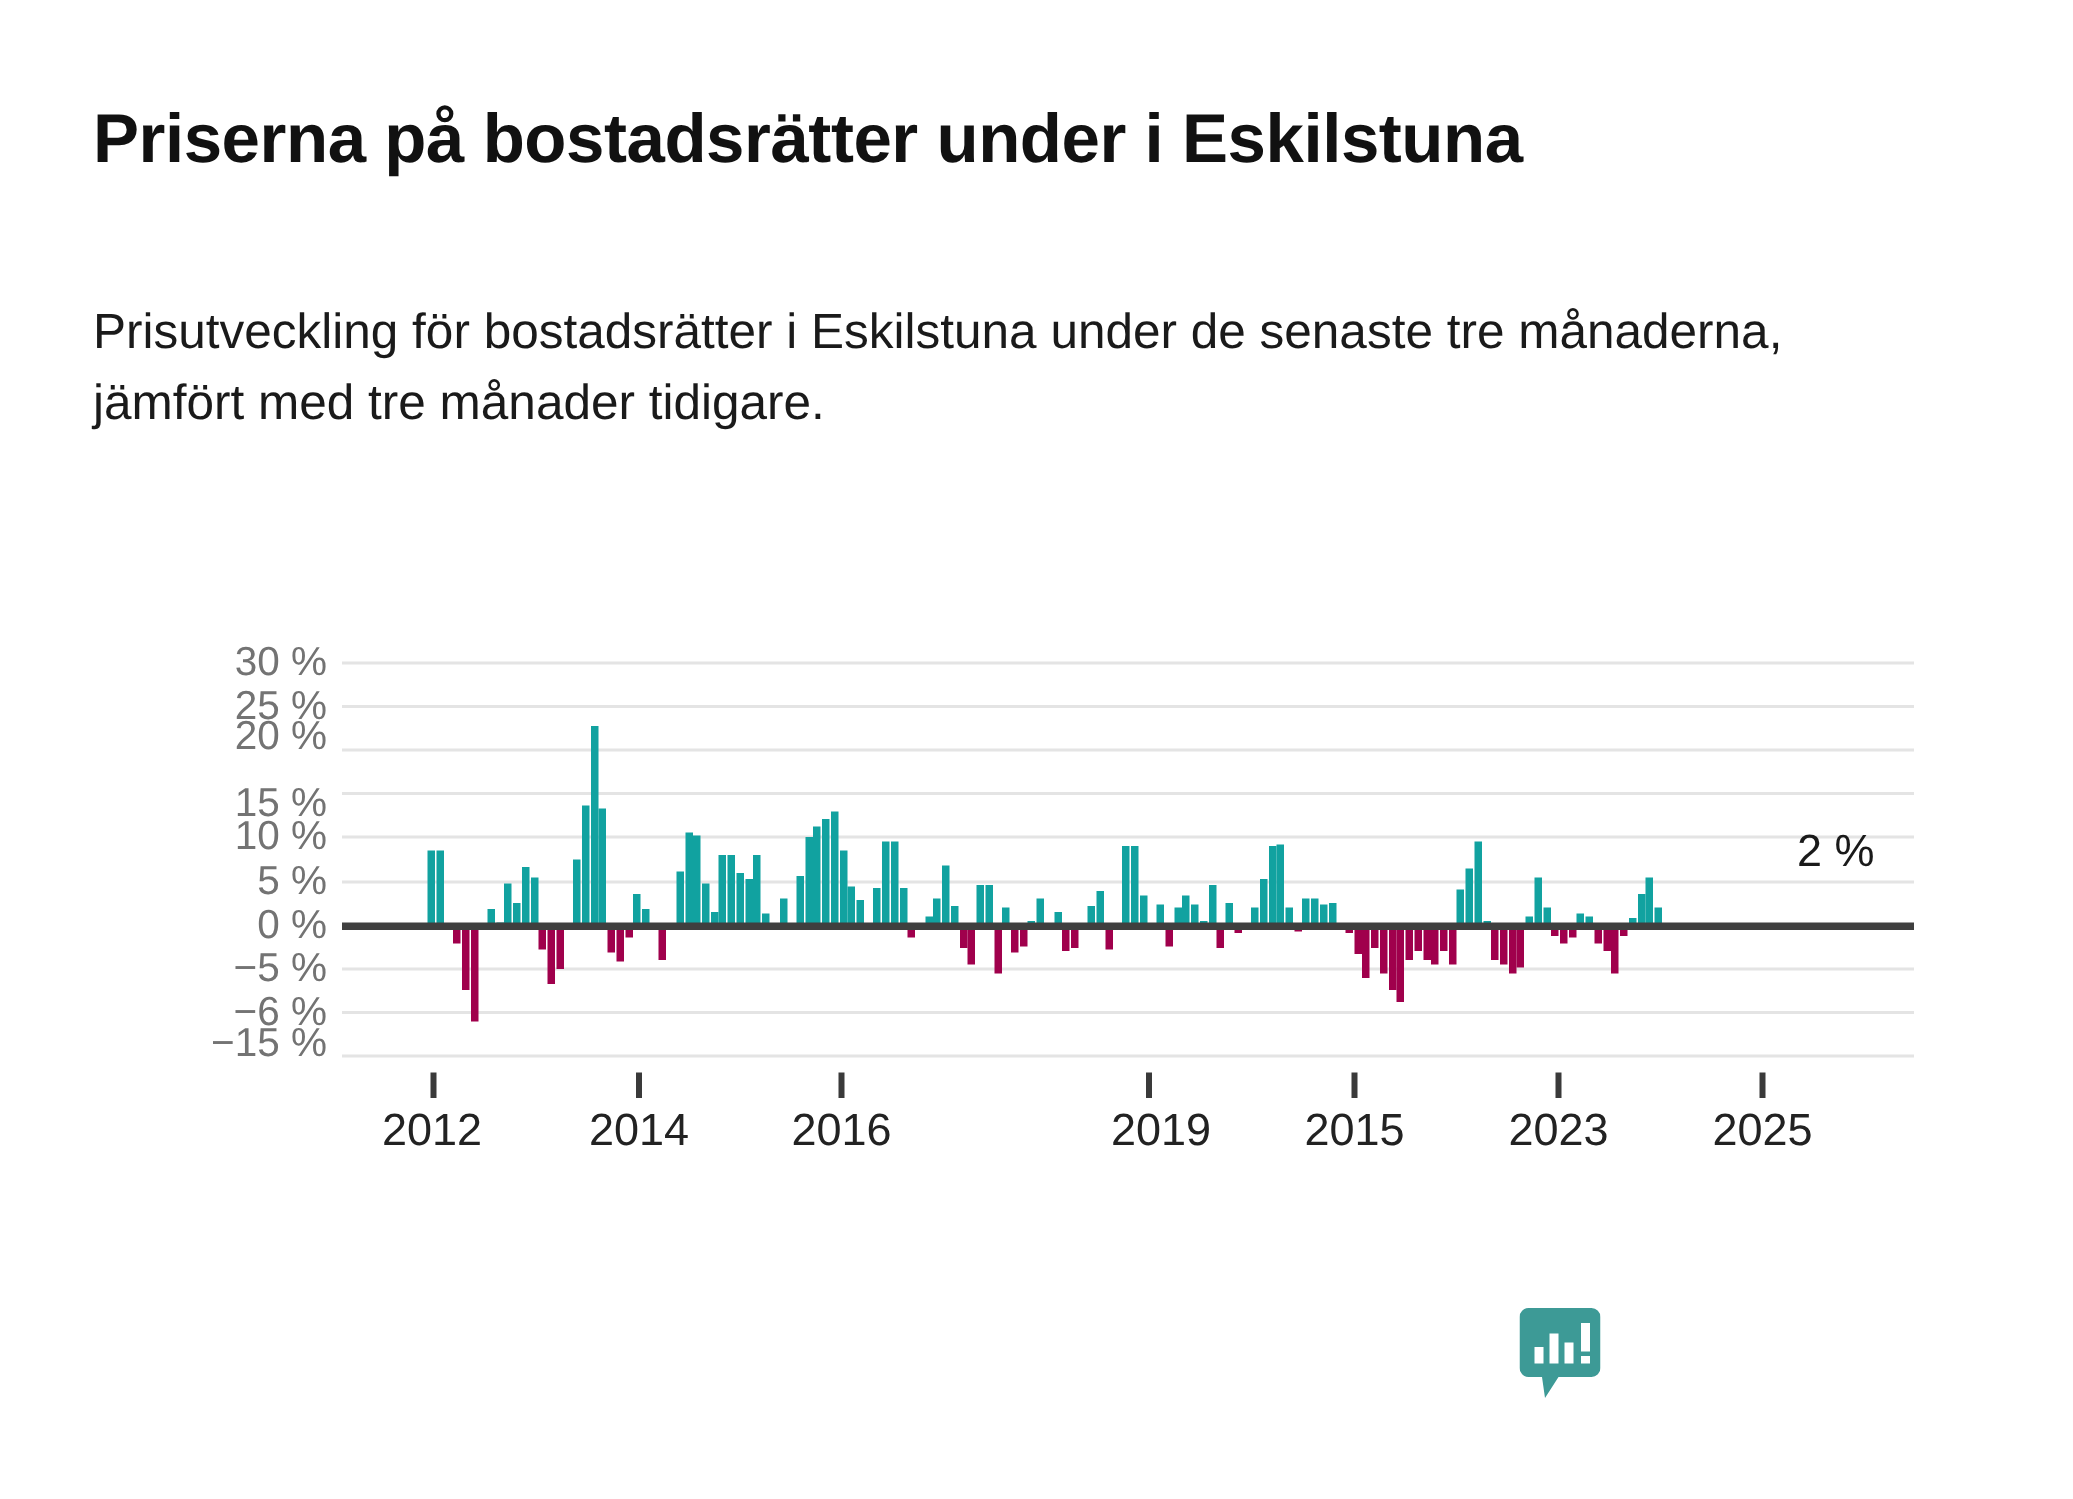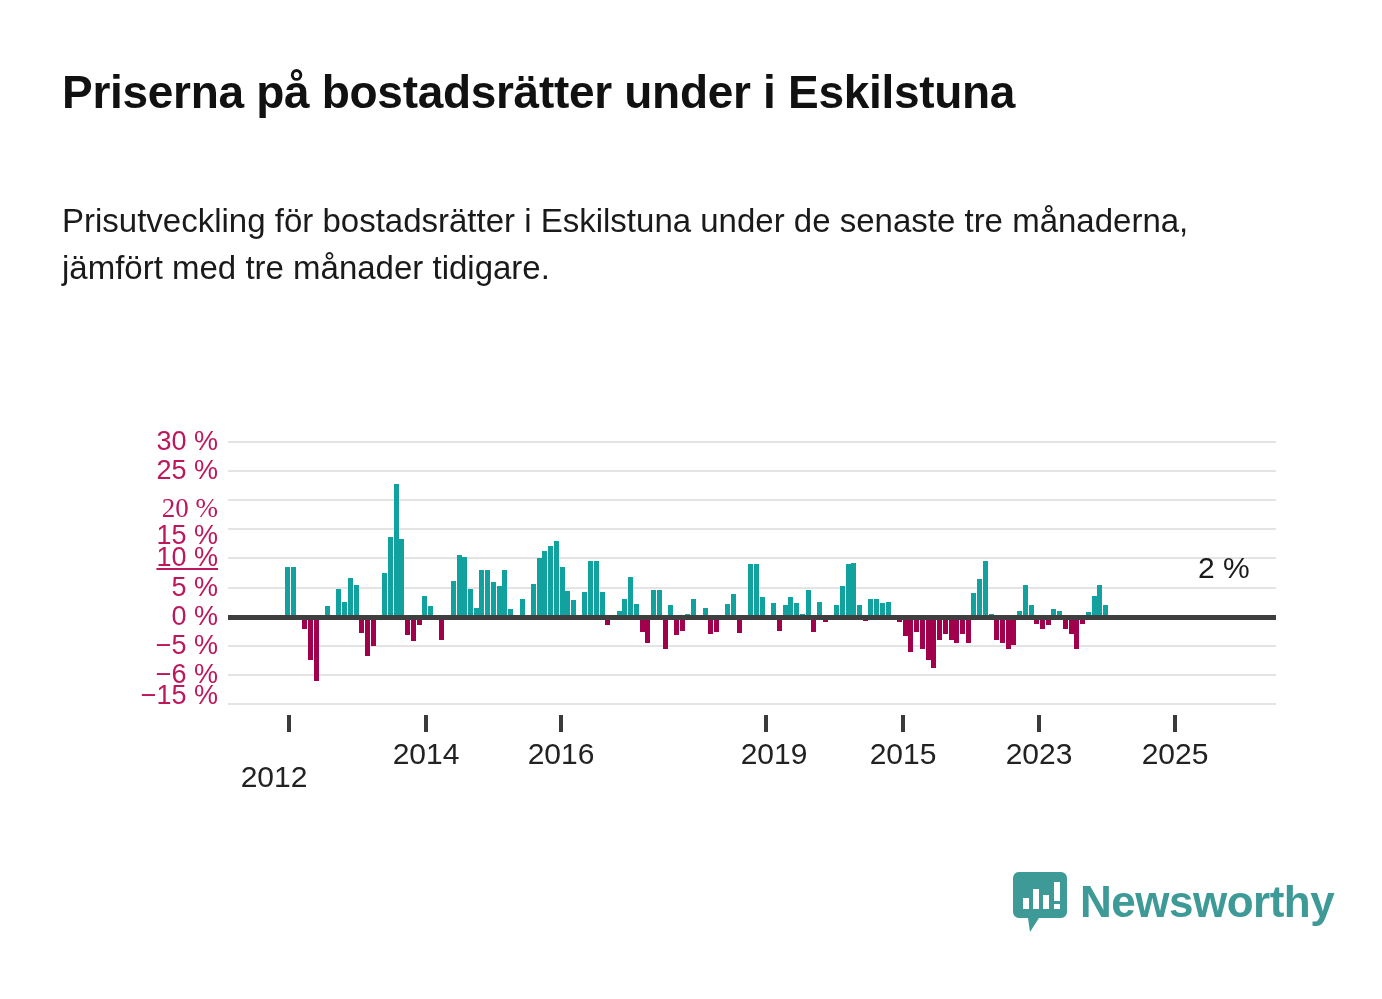--- a/index.html
+++ b/index.html
@@ -32,21 +32,21 @@
   }
   .gridline {
     position:absolute; left:0; width:1048px; height:2px;
     background:#e4e4e4;
   }
   .gridline.zero {
     height:5px; background:#3f3f3f; z-index:5;
   }
   .ytick-label {
     position:absolute; right:1160px; 
-    font-size:27px; color:#be185d; text-align:right;
+    font-size:27px; color:#737373; text-align:right;
     white-space:nowrap; line-height:1;
   }
   #ylabels { position:absolute; left:100px; top:0px; width:118px; height:280px; }
   #ylabels .ytick-label { position:absolute; left:0; width:118px; text-align:right; }
   #bars { position:absolute; left:0; top:0; width:1048px; height:262px; }
   .bar { position:absolute; width:5px; }
   .bar.pos { background:#11a2a0; }
   .bar.neg { background:#a0004c; }
   #xaxis {
     position:absolute; left:228px; top:285px; width:1048px; height:70px;
@@ -76,23 +76,23 @@
 </head>
 <body>
 
 <div id="page-title">Priserna på bostadsrätter under i Eskilstuna</div>
 <div id="page-subtitle">Prisutveckling för bostadsrätter i Eskilstuna under de senaste tre månaderna, jämfört med tre månader tidigare.</div>
 
 <div id="chart-area">
   <div id="ylabels">
       <div class="ytick-label" style="top: -2px;">30 %</div>
       <div class="ytick-label" style="top: 27.1111px;">25 %</div>
-      <div class="ytick-label" style="top: 65px; font-family: Liberation Serif, serif;">20 %</div>
+      <div class="ytick-label" style="top: 47px;">20 %</div>
       <div class="ytick-label" style="top: 92px;">15 %</div>
-      <div class="ytick-label" style="top: 114.444px; text-decoration: underline;">10 %</div>
+      <div class="ytick-label" style="top: 114.444px;">10 %</div>
       <div class="ytick-label" style="top: 143.556px;">5 %</div>
       <div class="ytick-label" style="top: 172.667px;">0 %</div>
       <div class="ytick-label" style="top: 201.778px;">−5 %</div>
       <div class="ytick-label" style="top: 230.889px;">−6 %</div>
       <div class="ytick-label" style="top: 252px;">−15 %</div>
     </div>
   <div id="plot">
     <div id="gridlines">
         <div class="gridline" style="top: -1px;"></div>
         <div class="gridline" style="top: 28.1111px;"></div>
@@ -238,21 +238,21 @@
         <div class="bar neg" style="left: 846.36px; width: 5px; top: 174.667px; height: 32.0222px;"></div>
         <div class="bar neg" style="left: 852.08px; width: 5px; top: 174.667px; height: 6.98667px;"></div>
         <div class="bar pos" style="left: 857.8px; width: 5px; top: 170.009px; height: 4.65778px;"></div>
         <div class="bar pos" style="left: 863.52px; width: 5px; top: 154.289px; height: 20.3778px;"></div>
         <div class="bar pos" style="left: 869.24px; width: 5px; top: 142.644px; height: 32.0222px;"></div>
         <div class="bar pos" style="left: 874.96px; width: 5px; top: 163.022px; height: 11.6444px;"></div>
       </div>
   </div>
   <div id="xaxis">
       <div class="xtick" style="left: 59px;"></div>
-      <div class="xtick-label" style="left: 46px; margin-top: 23px;">2012</div>
+      <div class="xtick-label" style="left: 60px;">2012</div>
       <div class="xtick" style="left: 196px;"></div>
       <div class="xtick-label" style="left: 198px;">2014</div>
       <div class="xtick" style="left: 331px;"></div>
       <div class="xtick-label" style="left: 333px;">2016</div>
       <div class="xtick" style="left: 536px;"></div>
       <div class="xtick-label" style="left: 546px;">2019</div>
       <div class="xtick" style="left: 673px;"></div>
       <div class="xtick-label" style="left: 675px;">2015</div>
       <div class="xtick" style="left: 809px;"></div>
       <div class="xtick-label" style="left: 811px; text-align: center;">2023</div>
@@ -267,14 +267,13 @@
   <span id="logo-mark">
     <svg width="54" height="60" viewBox="0 0 54 60" xmlns="http://www.w3.org/2000/svg">
       <path d="M6 0 H48 A6 6 0 0 1 54 6 V40 A6 6 0 0 1 48 46 H26 L17 60 L15 46 H6 A6 6 0 0 1 0 40 V6 A6 6 0 0 1 6 0 Z" fill="#3d9a96"></path>
       <rect x="10" y="26" width="6" height="11" fill="#ffffff"></rect>
       <rect x="20" y="17" width="6" height="20" fill="#ffffff"></rect>
       <rect x="30" y="23" width="6" height="14" fill="#ffffff"></rect>
       <rect x="41" y="10" width="6" height="19" fill="#ffffff"></rect>
       <rect x="41" y="32" width="6" height="5" fill="#ffffff"></rect>
     </svg>
   </span>
-  <span id="logo-text">Newsworthy</span>
 </div>
 
 </body></html>

